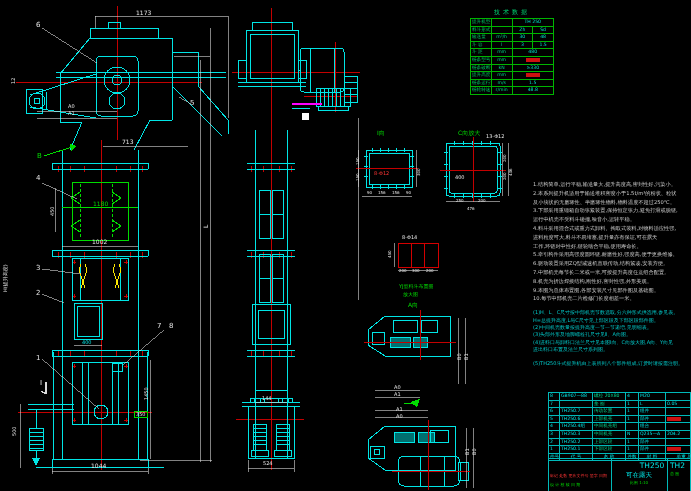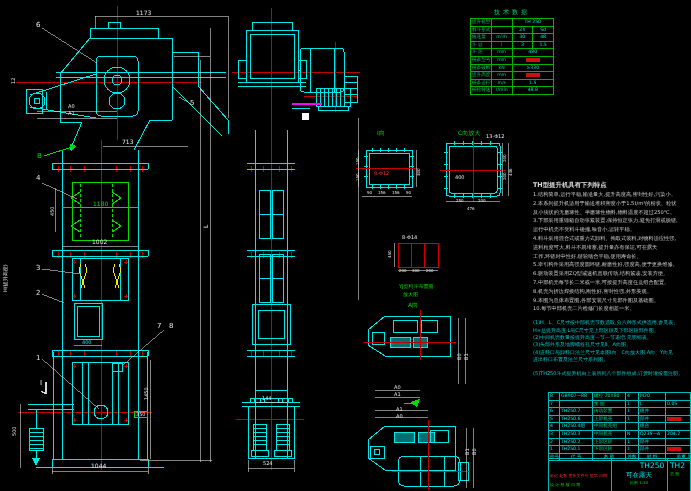--- a/index.html
+++ b/index.html
@@ -370,21 +370,20 @@
           <tr>
             <td class="lbl">链轮转速</td>
             <td class="unit">r/min</td>
             <td colspan="2" class="val">48.8</td>
           </tr>
         </tbody>
       </table>
   </div>
 
   <div class="features">
-    <div class="ft">TH型提升机具有下列特点</div>
     <div>
         <div class="ln wt">1.结构简单,运行平稳,输送量大,提升高度高,密封性好,污染小。</div>
         <div class="ln wt">2.本系列提升机适用于输送堆积密度小于1.5t/m³的粉状、粒状</div>
         <div class="ln wt">  及小块状的无磨琢性、半磨琢性物料,物料温度不超过250℃。</div>
         <div class="ln wt">3.下部采用重锤箱自动张紧装置,保持恒定张力,避免打滑或脱链,</div>
         <div class="ln wt">  运行中机壳不受料斗碰撞,噪音小,运转平稳。</div>
         <div class="ln wt">4.料斗采用混合式或重力式卸料、掏取式装料,对物料适应性强,</div>
         <div class="ln wt">  进料粒度可大,料斗不易堵塞,提升量亦有保证,可在露天</div>
         <div class="ln wt">  工作,环链对中性好,链轮啮合平稳,使用寿命长。</div>
         <div class="ln wt">5.牵引构件采用高强度圆环链,耐磨性好,强度高,便于更换维修。</div>

